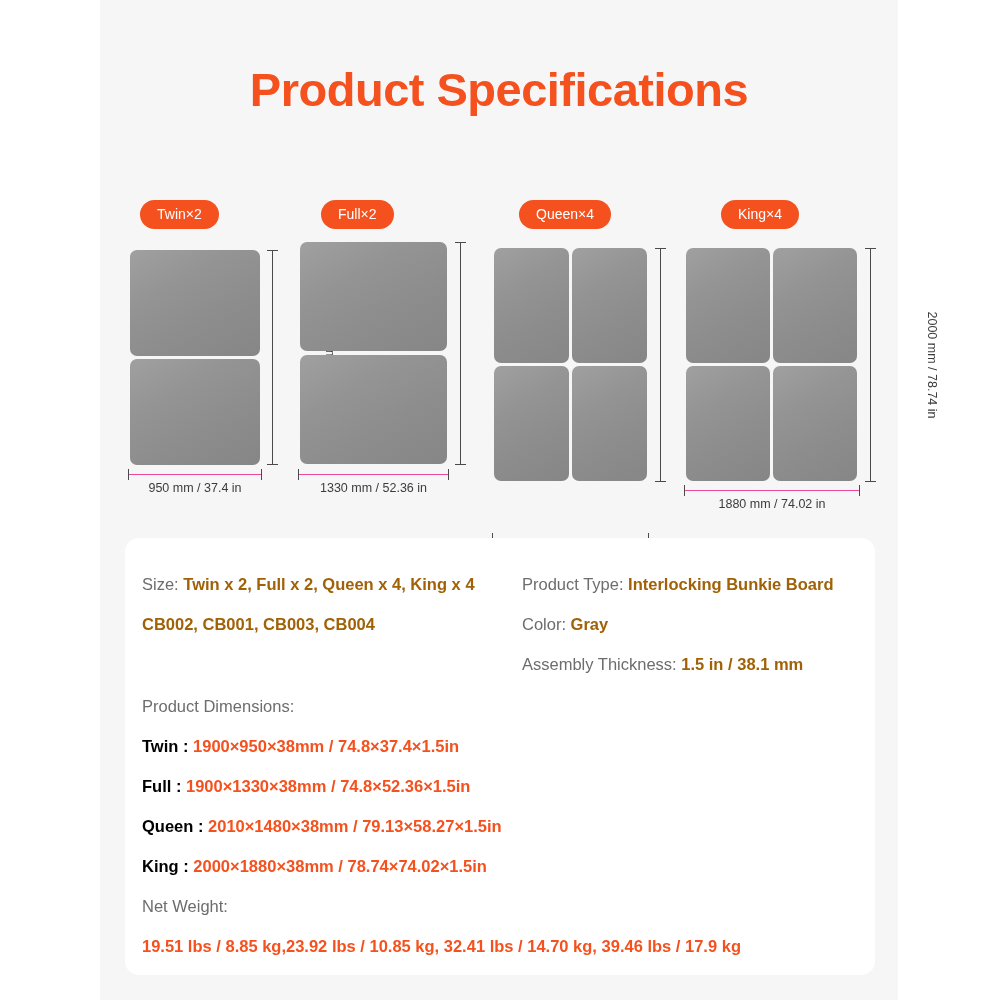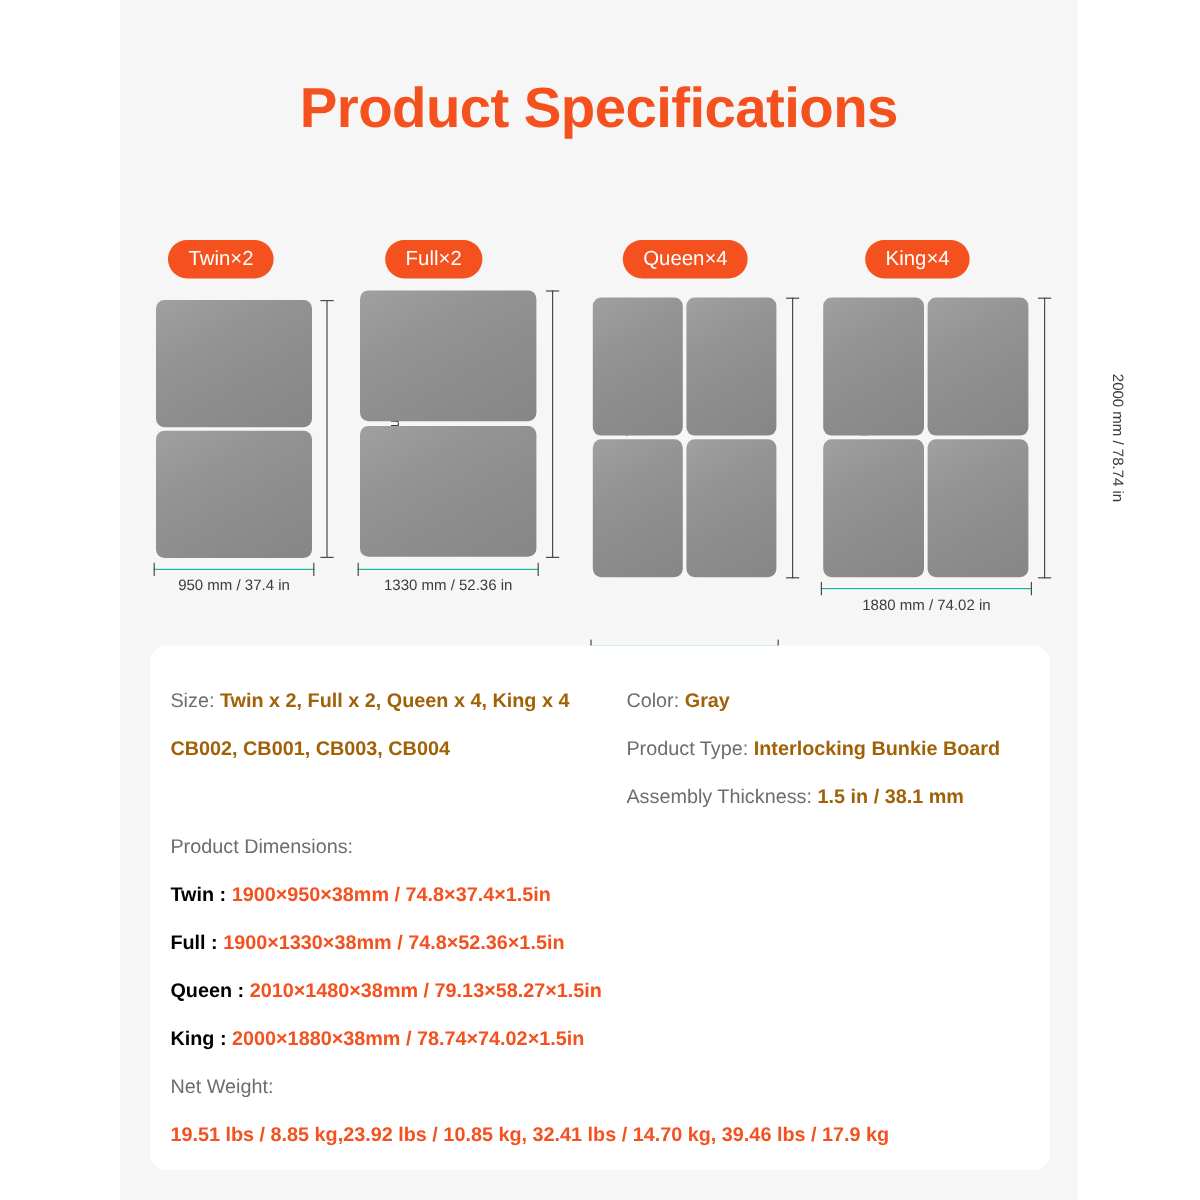--- a/index.html
+++ b/index.html
@@ -57,21 +57,21 @@
     position: absolute;
     top: 0;
   }
 
   .badge {
     position: absolute;
     top: 20px;
     background: #f4511e;
     color: #ffffff;
     border-radius: 20px;
-    font-size: 17px;
+    font-size: 14px;
     font-weight: 500;
     padding: 7px 17px 8px 17px;
     white-space: nowrap;
     line-height: 1;
     text-align: center;
   }
 
   
   .board {
     position: absolute;
@@ -113,21 +113,21 @@
     white-space: nowrap;
     font-size: 12.5px;
     color: #3c3c3c;
     font-family: "Liberation Sans", sans-serif;
   }
 
   
   .dim-h {
     position: absolute;
     height: 1px;
-    background: #14b8a6;
+    background: #ec4899;
   }
   .dim-h::before,
   .dim-h::after {
     content: "";
     position: absolute;
     top: -5px;
     width: 1px;
     height: 11px;
     background: #4a4a4a;
   }
@@ -285,26 +285,26 @@
             <span class="lbl">Size:</span>
             <span class="val">Twin x 2, Full x 2, Queen x 4, King x 4</span>
           </div>
           <div class="spec-line">
             <span class="val">CB002, CB001, CB003, CB004</span>
           </div>
         </div>
 
         <div class="spec-col-right">
           <div class="spec-line">
+            <span class="lbl">Product Type:</span>
+            <span class="val">Interlocking Bunkie Board</span>
+          </div>
+          <div class="spec-line">
             <span class="lbl">Color:</span>
             <span class="val">Gray</span>
-          </div>
-          <div class="spec-line">
-            <span class="lbl">Product Type:</span>
-            <span class="val">Interlocking Bunkie Board</span>
           </div>
           <div class="spec-line">
             <span class="lbl">Assembly Thickness:</span>
             <span class="val">1.5 in / 38.1 mm</span>
           </div>
         </div>
 
       </div>
 
       <div class="dims-block">

